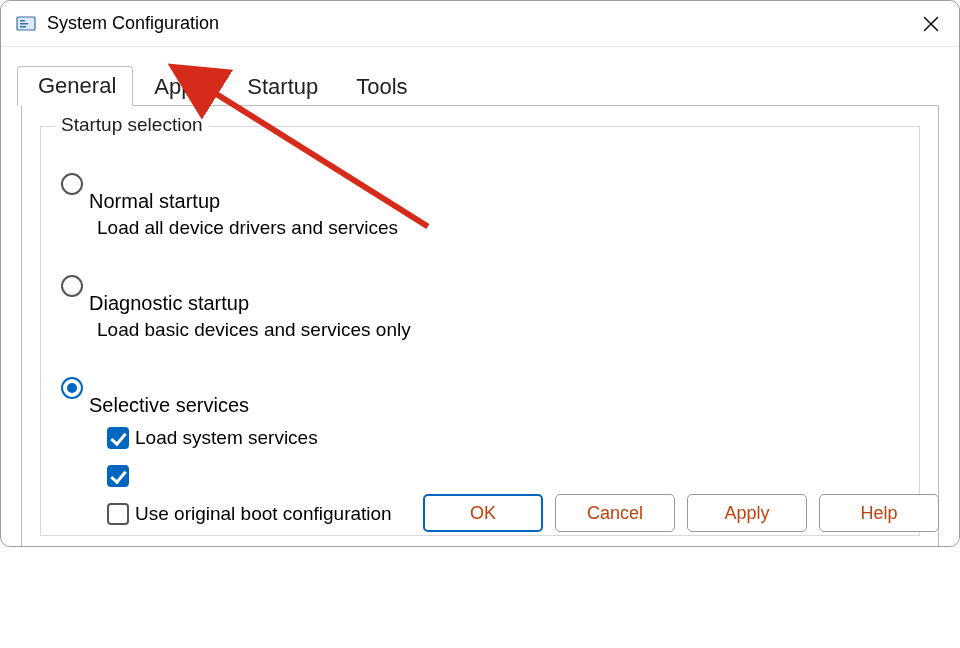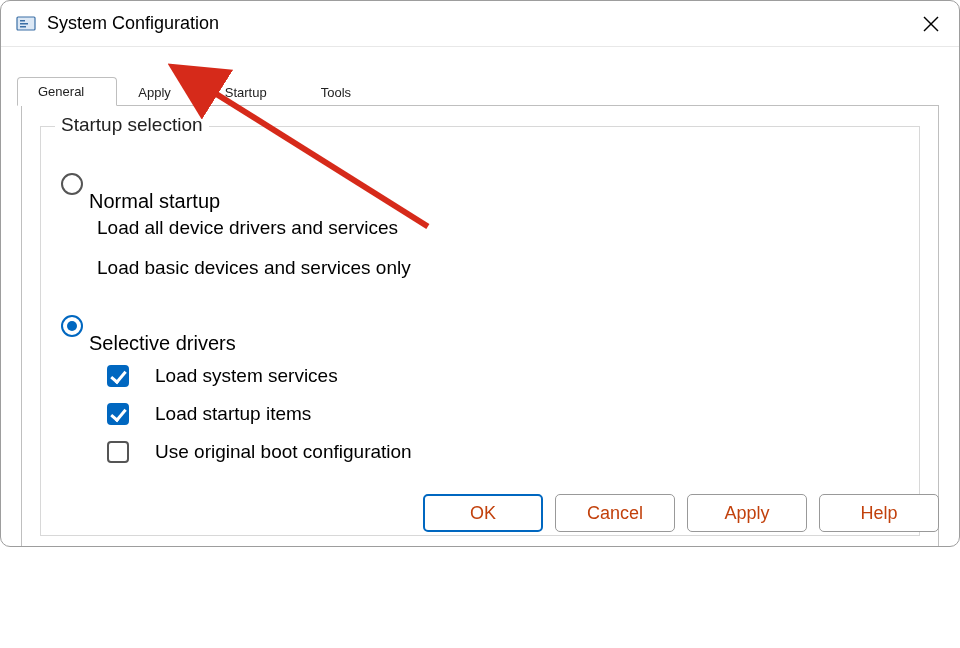--- a/index.html
+++ b/index.html
@@ -22,21 +22,21 @@
     margin-left:auto; width:48px; height:46px; display:flex;
     align-items:center; justify-content:center; font-size:20px; color:#000;
     background:transparent; border:none; cursor:pointer;
   }
   
   .tabs-row {
     display:flex; align-items:flex-end; margin:20px 0 0 16px; height:38px;
     position:relative;
   }
   .tab {
-    padding:6px 32px 6px 20px; font-size:13px; color:#222;
+    padding:6px 16px 6px 20px; font-size:22px; color:#222;
     border:1px solid transparent; border-bottom:none; background:transparent;
     cursor:pointer; position:relative; top:1px;
   }
   .tab.active {
     border:1px solid #bfbfbf; border-bottom:1px solid #fff;
     border-top-left-radius:4px; border-top-right-radius:4px;
     background:#fff; z-index:2;
   }
   
   .content-pane {
@@ -48,21 +48,21 @@
     border:1px solid #d8d8d8;
   }
   .group-legend {
     position:absolute; top:-13px; left:14px; background:#fff;
     padding:0 6px; font-size:19px; color:#222;
   }
   .options { padding:22px 20px 10px 20px; }
   .radio-row { display:flex; align-items:center; margin:6px 0 2px 0; }
   .radio-row .lbl { font-size:20px; color:#000; margin-left:6px;margin-top:35px; }
   .desc { font-size:19px; color:#000; margin:4px 0 18px 36px; }
-  .check-row { display:flex; align-items:flex-start; margin:10px 0 16px 46px;gap:20px; }
+  .check-row { display:flex; align-items:flex-start; margin:10px 0 16px 46px; }
   .check-row .lbl { font-size:19px; color:#000; margin-left:6px; }
   
   .radio {
     appearance:none; width:22px; height:22px; border:2px solid #555;
     border-radius:50%; margin:0; position:relative; cursor:pointer;
     background:#fff;
   }
   .radio:checked { border-color:#0067c0; }
   .radio:checked::after {
     content:""; position:absolute; left:4px; top:4px; width:10px; height:10px;
@@ -130,34 +130,37 @@
       <span class="group-legend">Startup selection</span>
 
       <div class="options">
 
         <div class="radio-row">
           <input type="radio" class="radio" name="startup" style="">
           <span class="lbl">Normal startup</span>
         </div>
         <div class="desc">Load all device drivers and services</div>
 
+        <div class="radio-row">
+          <input type="radio" class="radio" name="startup" style="">
+          <span class="lbl">Diagnostic startup</span>
+        </div>
         <div class="desc">Load basic devices and services only</div>
 
         <div class="radio-row">
           <input type="radio" class="radio" name="startup" checked="" style="">
-          <span class="lbl">Selective drivers</span>
+          <span class="lbl">Selective services</span>
         </div>
 
         <div class="check-row">
           <input type="checkbox" class="chk" checked="" style="">
           <span class="lbl">Load system services</span>
         </div>
         <div class="check-row">
           <input type="checkbox" class="chk" checked="" style="">
-          <span class="lbl">Load startup items</span>
         </div>
         <div class="check-row">
           <input type="checkbox" class="chk" style="">
           <span class="lbl">Use original boot configuration</span>
         </div>
 
       </div>
     </div>
   </div>
 

